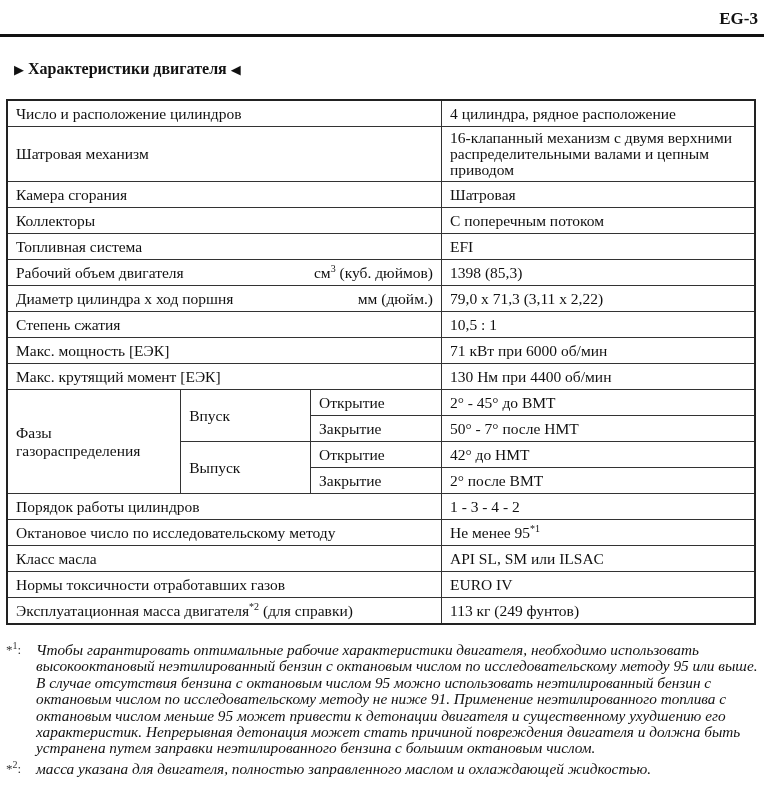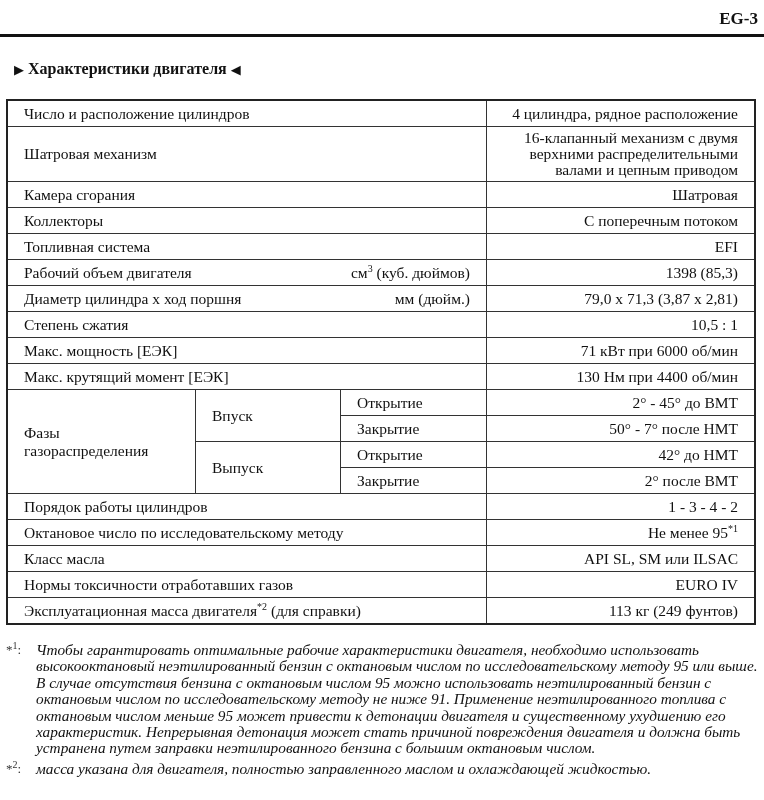--- a/index.html
+++ b/index.html
@@ -6,23 +6,23 @@
   body { width:764px; height:800px; position:relative; overflow:hidden;
          font-family:"Liberation Serif", "DejaVu Serif", serif; color:#111; }
   .hdr { position:absolute; left:0; top:0; width:764px; height:36px; }
   .hdr-title { position:absolute; left:0; width:764px; top:9px; text-align:center; font-size:17px; letter-spacing:-0.2px; }
   .hdr-title b { font-weight:bold; }
   .hdr-page { position:absolute; right:6px; top:9px; font-size:17px; font-weight:bold; }
   .hdr-rule { position:absolute; left:0; top:34px; width:764px; height:3px; background:#111; }
   .sec-title { position:absolute; left:6px; top:60px; font-size:16px; font-weight:bold;margin-left:8px; }
   .tri { font-size:13px; font-weight:normal; }
   table.spec { position:absolute; left:6px; top:99px; width:750px; border-collapse:collapse; font-size:15.5px; }
-  table.spec td { border:1px solid #333; padding:0 16px; height:25px; line-height:18px; vertical-align:middle; }
+  table.spec td { border:1px solid #333; padding:0 8px; height:25px; line-height:18px; vertical-align:middle; }
   table.spec { border:2px solid #222; }
-  td.val { text-align:right; }
+  td.val { text-align:left; }
   td.c1 { width:417px; }
   .unit { float:right;text-align:right; }
   td.vt-sub { width:112px; }
   td.vt-sub2 { width:113px; }
   td.vt-main { width:155px; }
   sup { font-size:10px; line-height:0; }
   .notes { position:absolute; left:6px; top:642px; width:752px; font-size:15.3px; line-height:16.4px; }
   .note { display:flex; margin-bottom:4px; }
   .note-mark { width:30px; flex:0 0 30px; font-size:13px; color:#333; }
   .note-mark sup { font-size:10px; }
@@ -69,21 +69,21 @@
         <span>Рабочий объем двигателя</span>
         <span class="unit"><span>см</span><sup>3</sup><span> (куб. дюймов)</span></span>
       </td>
       <td class="val">1398 (85,3)</td>
     </tr>
     <tr>
       <td colspan="3" class="c1">
         <span>Диаметр цилиндра x ход поршня</span>
         <span class="unit">мм (дюйм.)</span>
       </td>
-      <td class="val">79,0 x 71,3 (3,87 x 2,81)</td>
+      <td class="val">79,0 x 71,3 (3,11 x 2,22)</td>
     </tr>
     <tr>
       <td colspan="3" class="c1">Степень сжатия</td>
       <td class="val">10,5 : 1</td>
     </tr>
     <tr>
       <td colspan="3" class="c1">Макс. мощность [ЕЭК]</td>
       <td class="val">71 кВт при 6000 об/мин</td>
     </tr>
     <tr>

